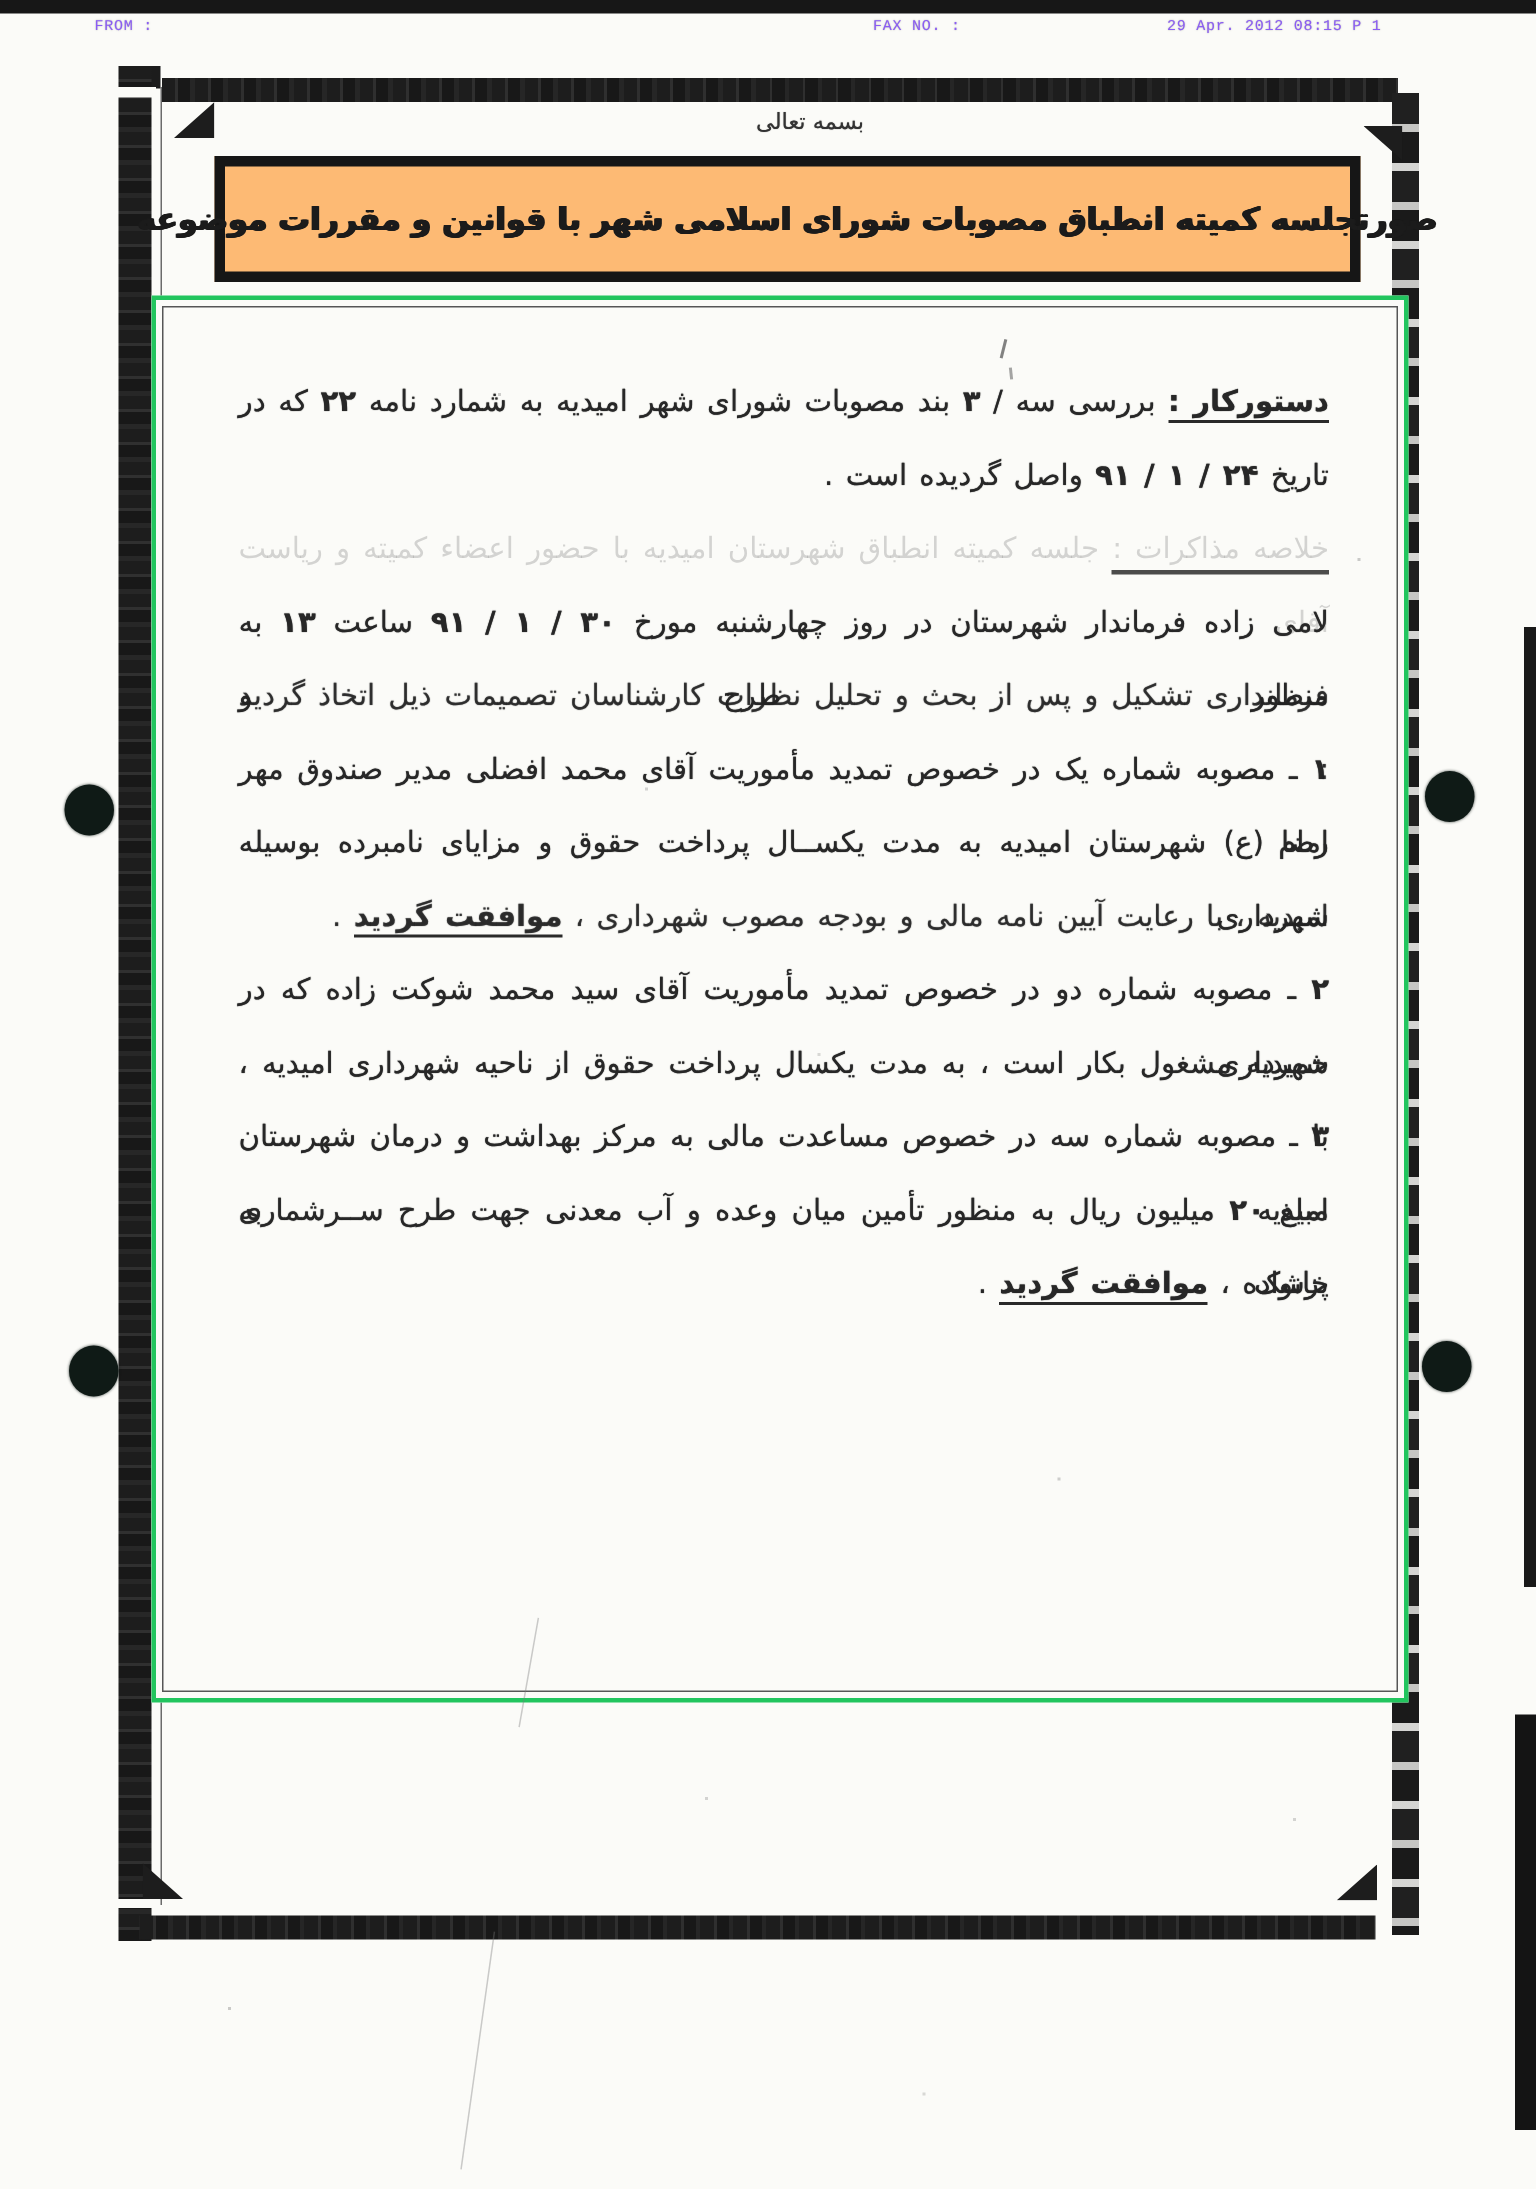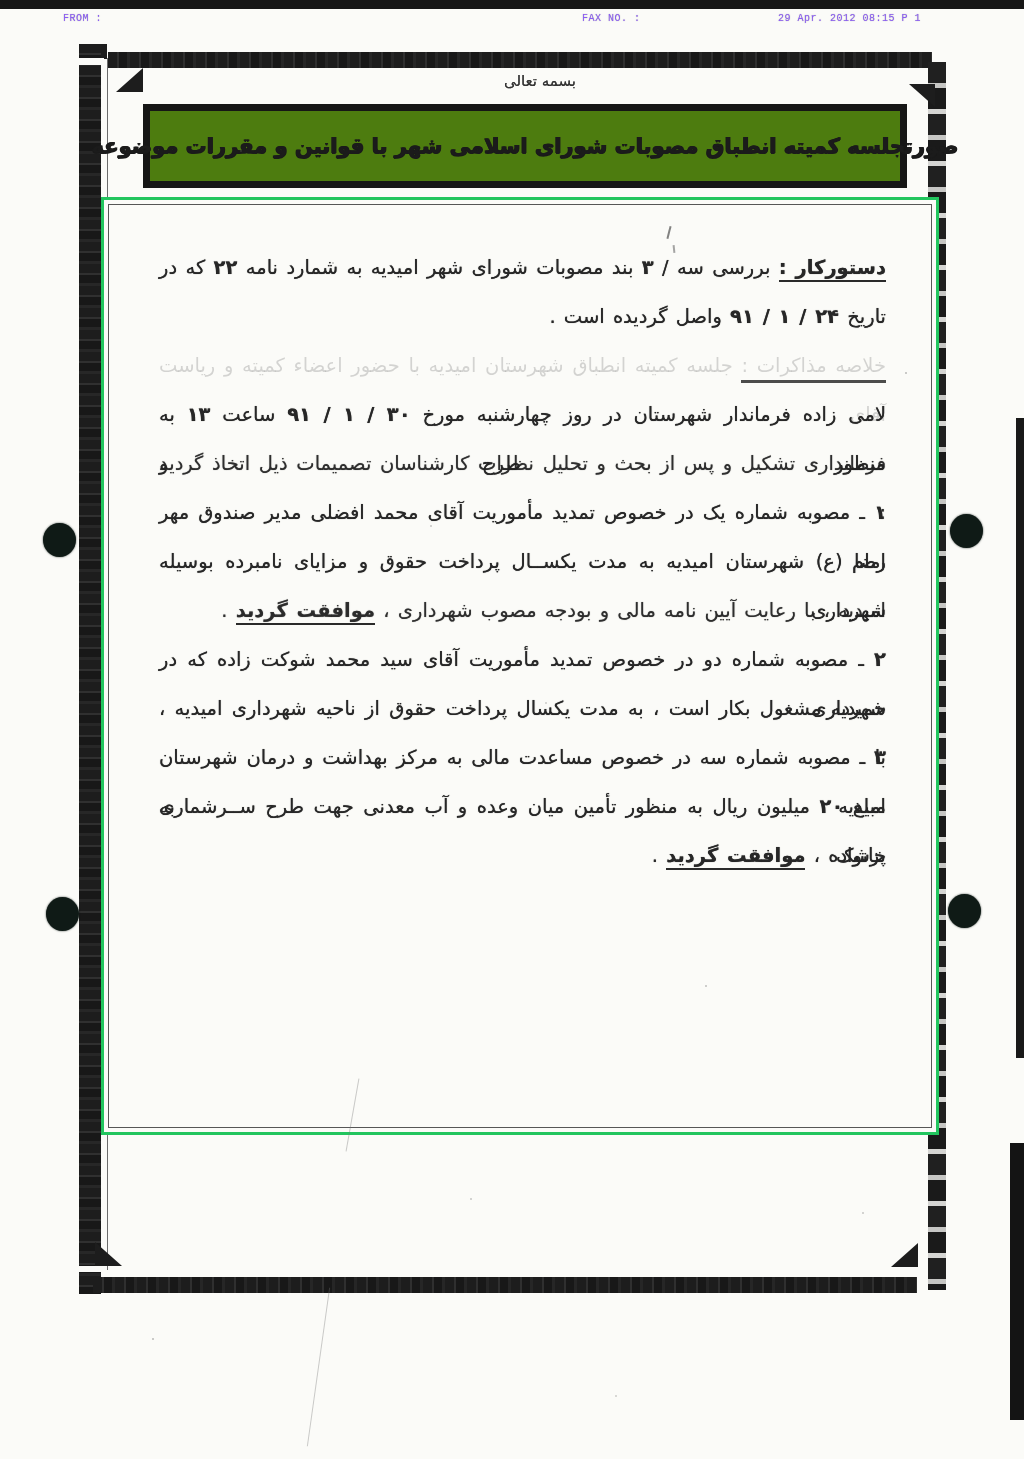--- a/index.html
+++ b/index.html
@@ -52,21 +52,21 @@
   .bar-bottom{left:93px;top:1277px;width:824px;height:16px;}
   .tri{background:#1d1d1d;}
   .tri-tl{left:116px;top:68px;width:27px;height:24px;clip-path:polygon(100% 0,100% 100%,0 100%);}
   .tri-tr{left:909px;top:84px;width:26px;height:23px;clip-path:polygon(0 0,100% 0,100% 100%);}
   .tri-bl{left:95px;top:1242px;width:27px;height:24px;clip-path:polygon(0 0,0 100%,100% 100%);}
   .tri-br{left:891px;top:1243px;width:27px;height:24px;clip-path:polygon(100% 0,100% 100%,0 100%);}
   
   .bismillah{left:400px;top:72px;width:280px;text-align:center;font-size:15px;color:#333;
     text-shadow:0 0 .6px rgba(50,50,50,.8);}
   .banner{left:143px;top:104px;width:764px;height:84px;border:7px solid #161616;
-    box-sizing:border-box;display:flex;align-items:center;justify-content:center;background:#4d7c0f;}
+    box-sizing:border-box;display:flex;align-items:center;justify-content:center;background:#fdba74;}
   .banner-title{font-size:21px;font-weight:bold;color:#1b1b1b;direction:rtl;white-space:nowrap;
     text-shadow:.7px 0 0 currentColor,-.7px 0 0 currentColor,0 .5px 0 currentColor;}
   
   .content-box{left:101px;top:197px;width:838px;height:938px;border:3px solid #22c55e;box-sizing:border-box;background:#fbfbf8;}
   .content-box .inner-line{position:absolute;inset:4px;border:1px solid #565656;pointer-events:none;}
   .body-lines{position:absolute;inset:0;padding:43px 50px 0 55px;direction:rtl;}
   .line{height:49px;line-height:49px;font-size:19.5px;color:#272727;text-align:right;word-spacing:2px;
     text-shadow:0 0 .7px rgba(35,35,35,.9);white-space:nowrap;}
   .line.j{text-align:justify;text-align-last:justify;white-space:normal;}
   .line.dim{color:rgba(35,35,35,.66);filter:blur(.25px);}

